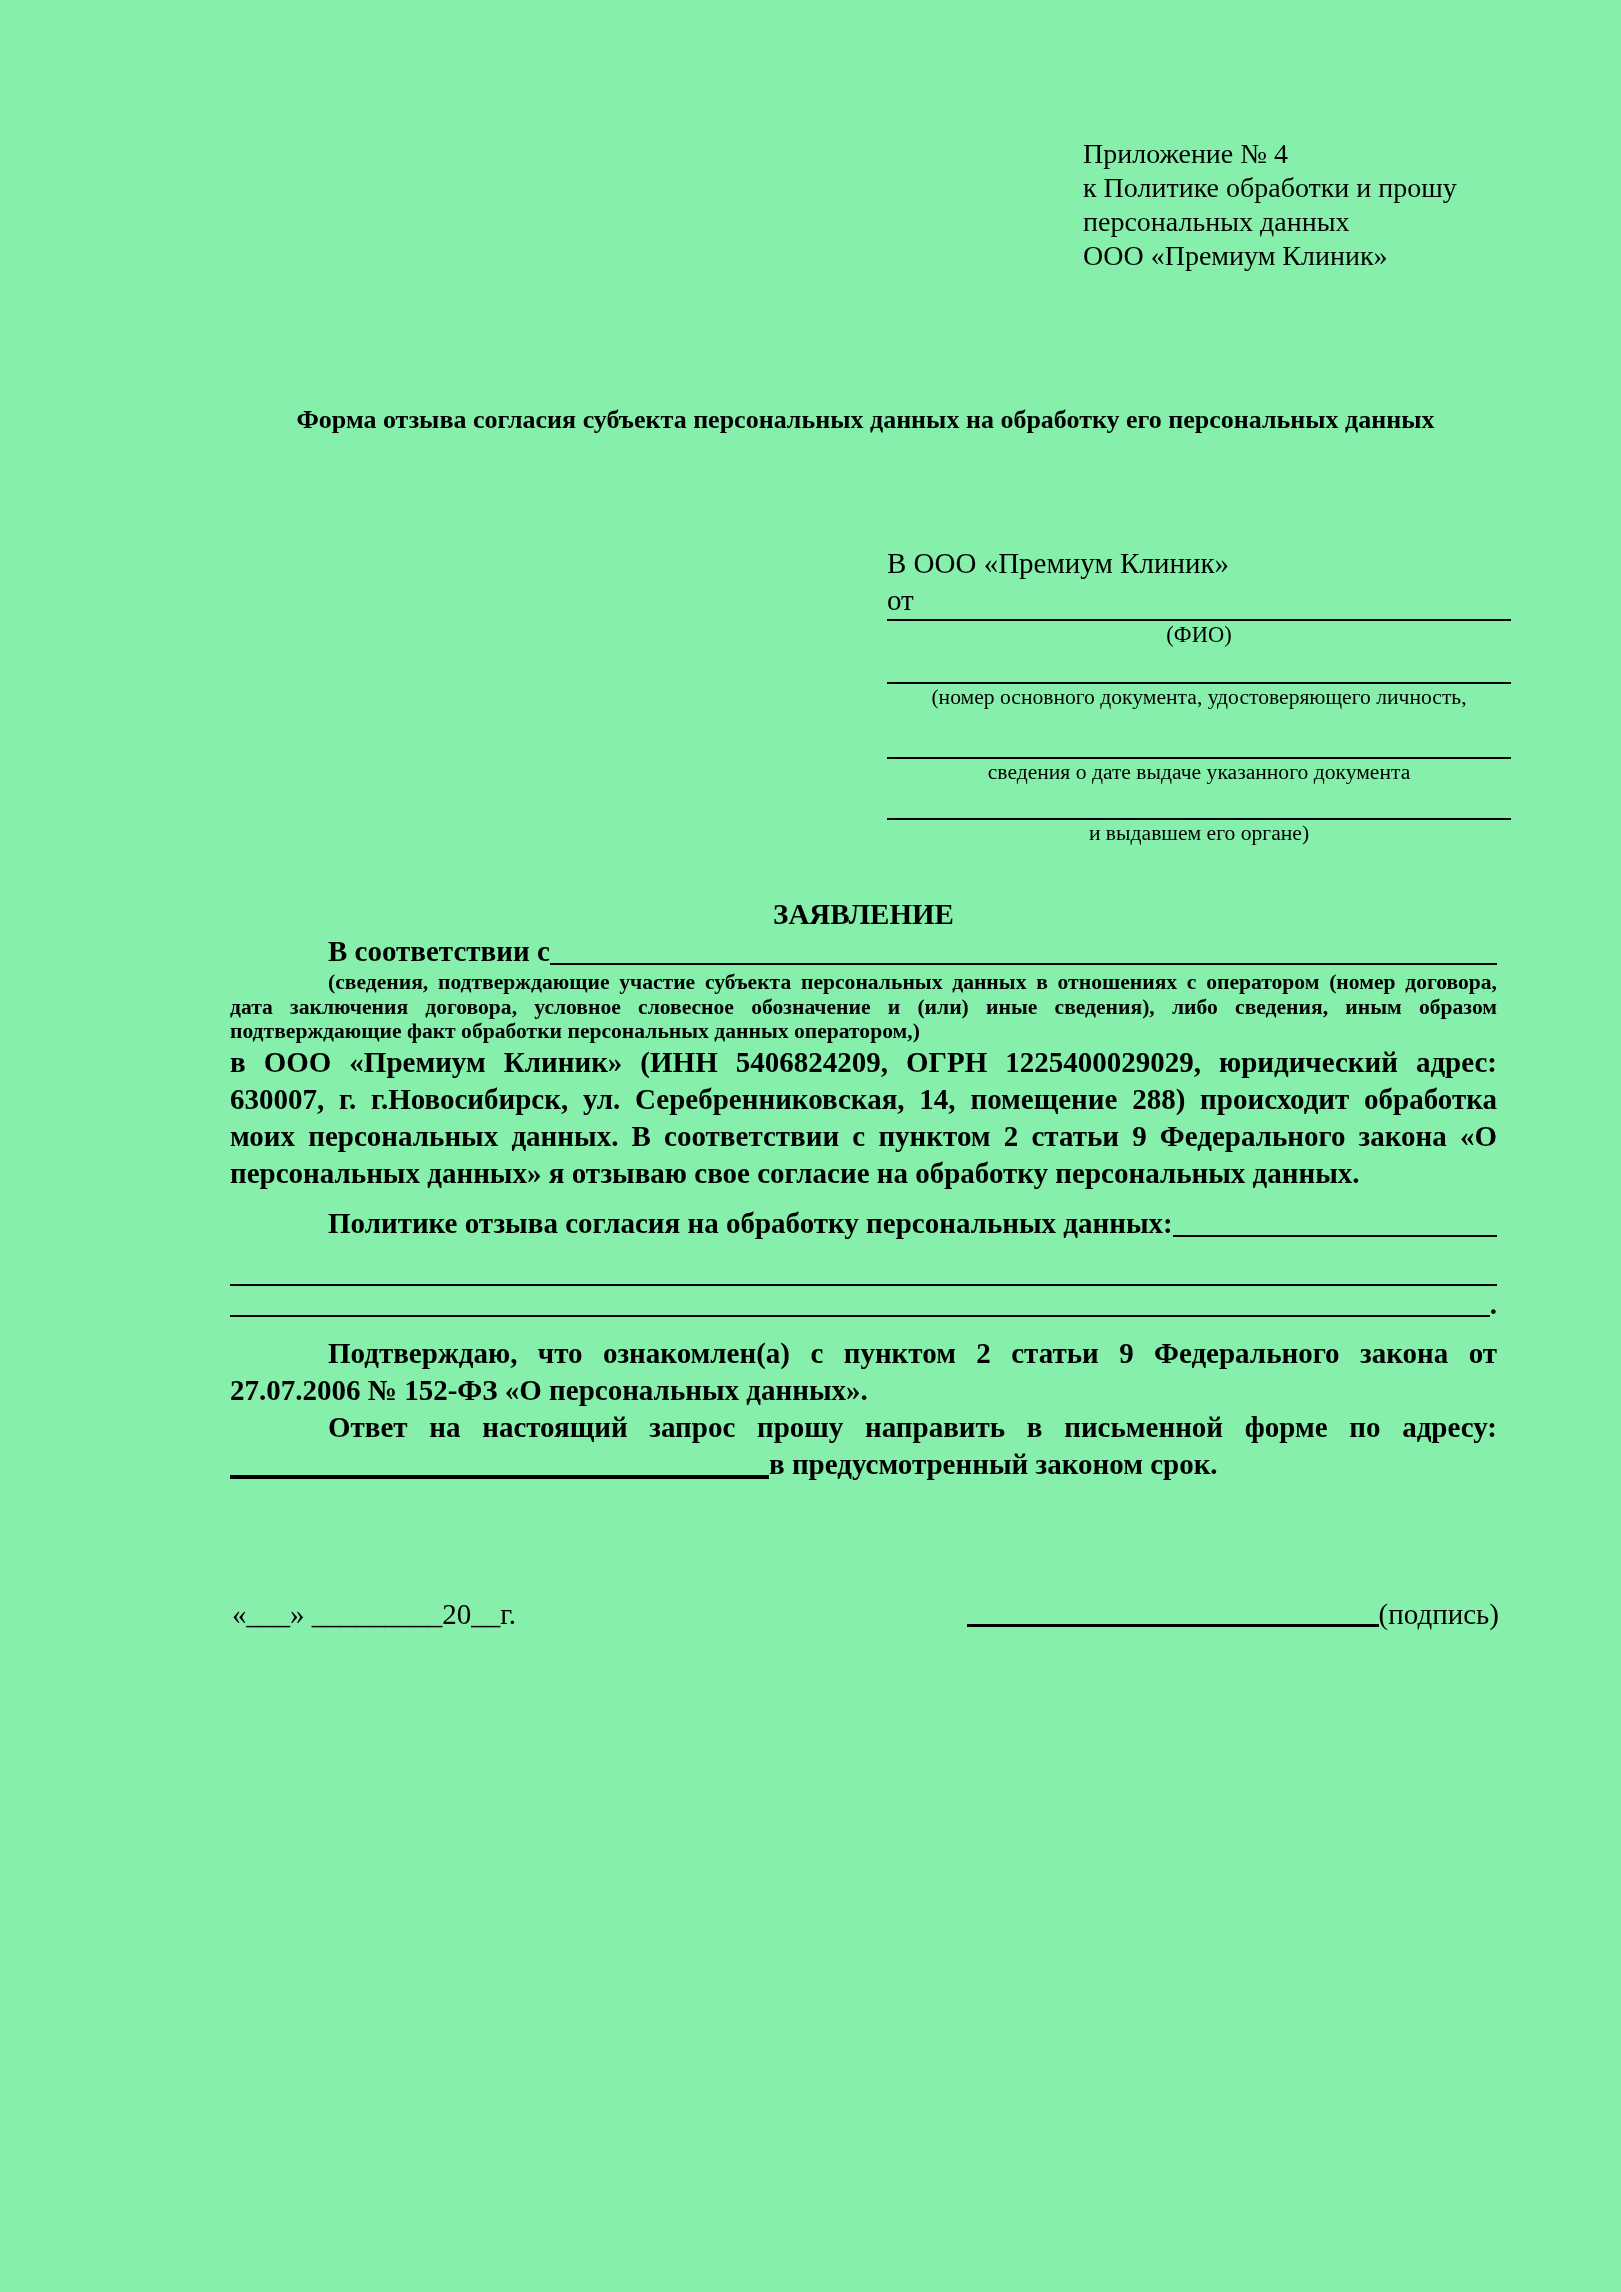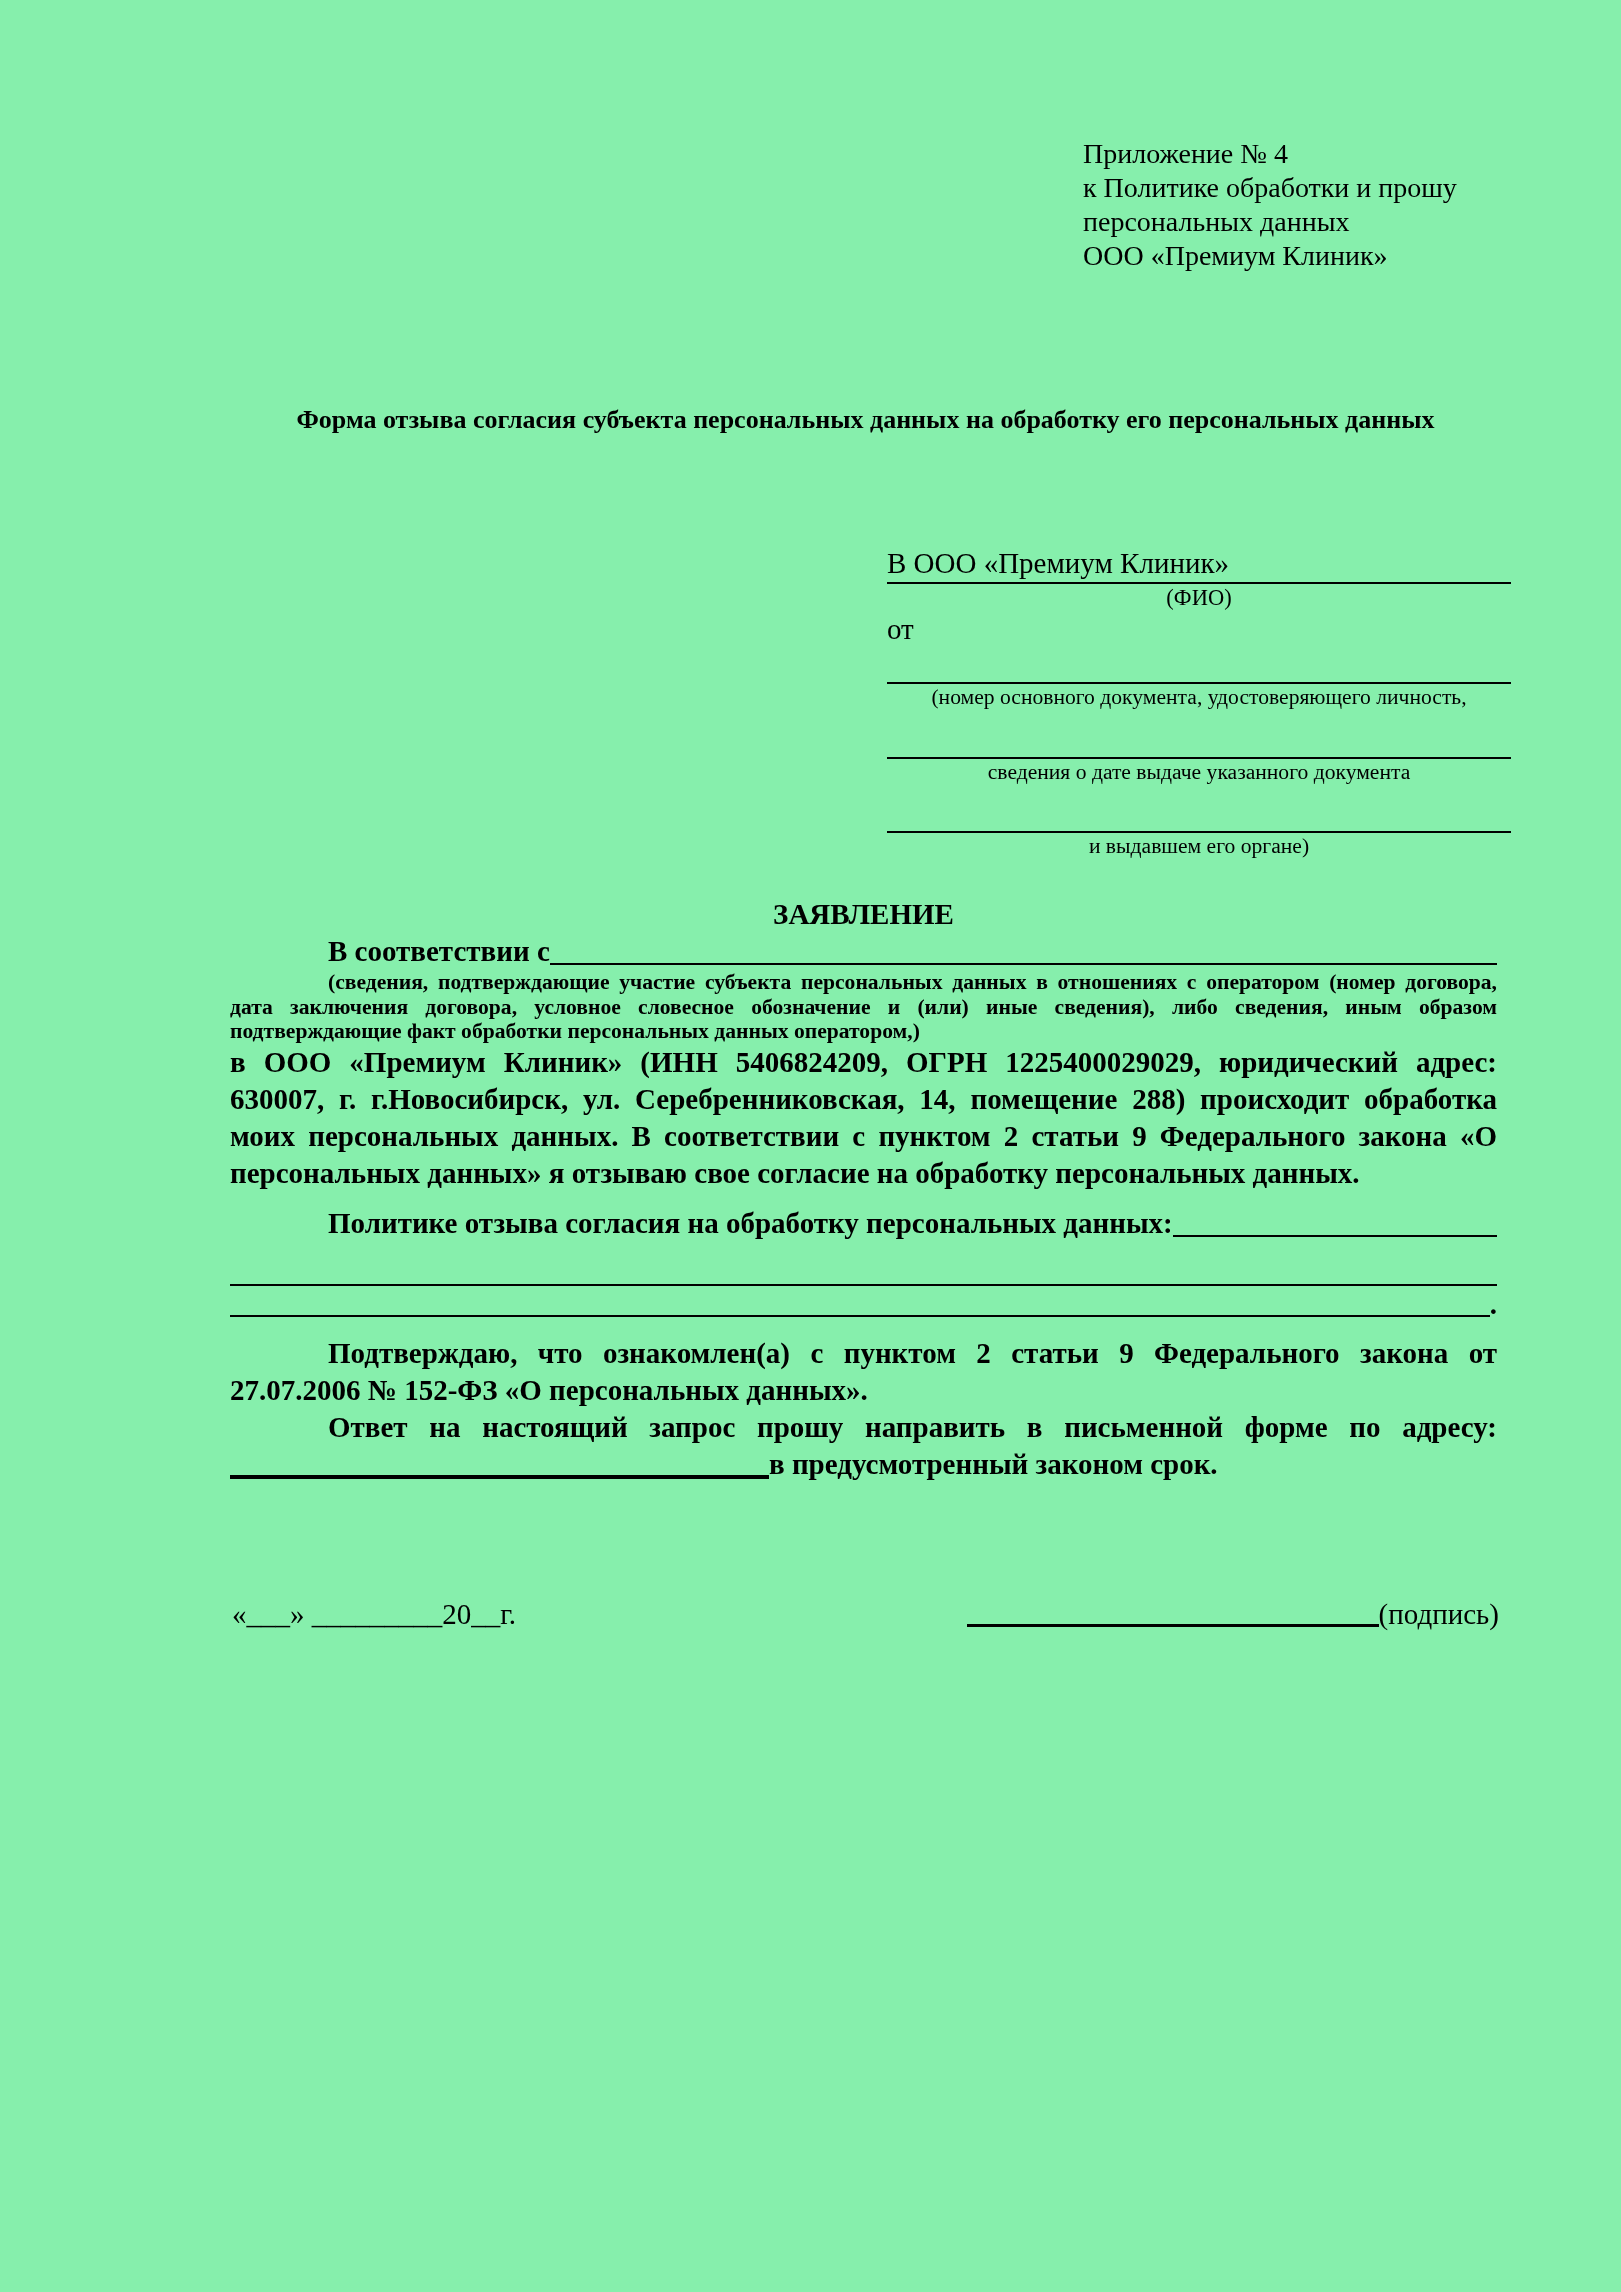--- a/index.html
+++ b/index.html
@@ -19,21 +19,21 @@
     position:absolute;left:232px;top:394px;width:1267px;
     text-align:center;font-weight:bold;font-size:26px;line-height:51px;
   }
   
   .addr{position:absolute;left:887px;top:545px;width:624px;font-size:29px;line-height:37px;}
   .addr .rule{border-top:2.9px solid #000;height:0;}
   .addr .cap{text-align:center;font-size:21.6px;line-height:27.4px;}
   .addr .cap-fio{font-size:22.5px;}
   .f2{margin-top:34px;}
   .f3{margin-top:45px;}
-  .f4{margin-top:45px;}
+  .f4{margin-top:32px;}
   
   .main{position:absolute;left:230px;top:896px;width:1267px;font-size:29px;line-height:37px;font-weight:bold;}
   .heading{text-align:center;}
   .row{display:flex;align-items:flex-end;}
   .lead{white-space:nowrap;}
   .ind{margin-left:98px;}
   .fill{flex:1;border-bottom:2.9px solid #000;margin-bottom:4.9px;}
   .footnote{font-size:21.6px;line-height:24.5px;text-align:justify;text-indent:98px;}
   .bodytext{text-align:justify;}
   .reason-row{margin-top:13.7px;}
@@ -60,26 +60,26 @@
     <div>Приложение № 4</div>
     <div>к Политике обработки и прошу</div>
     <div>персональных данных</div>
     <div>ООО «Премиум Клиник»</div>
   </div>
 
   <div class="title">Форма отзыва согласия субъекта персональных данных на обработку его персональных данных</div>
 
   <div class="addr">
     <div>В ООО «Премиум Клиник»</div>
+    <div>от</div>
+
     <div>
       <div class="rule"></div>
       <div class="cap cap-fio">(ФИО)</div>
     </div>
-
-    <div>от</div>
     <div class="f2">
       <div class="rule"></div>
       <div class="cap">(номер основного документа, удостоверяющего личность,</div>
     </div>
     <div class="f3">
       <div class="rule"></div>
       <div class="cap">сведения о дате выдаче указанного документа</div>
     </div>
     <div class="f4">
       <div class="rule"></div>

